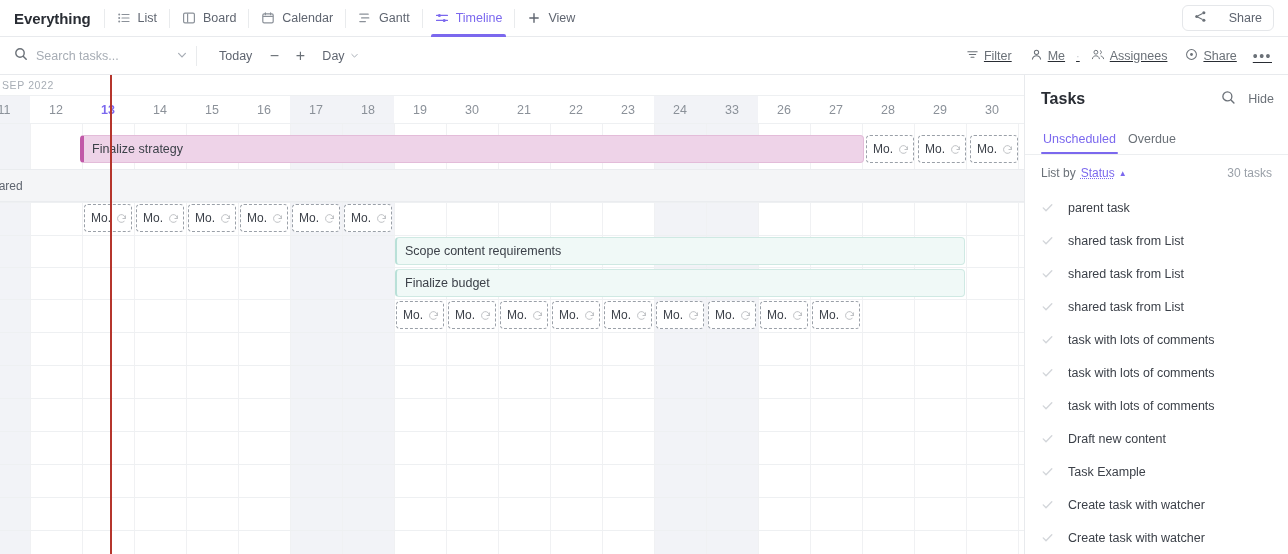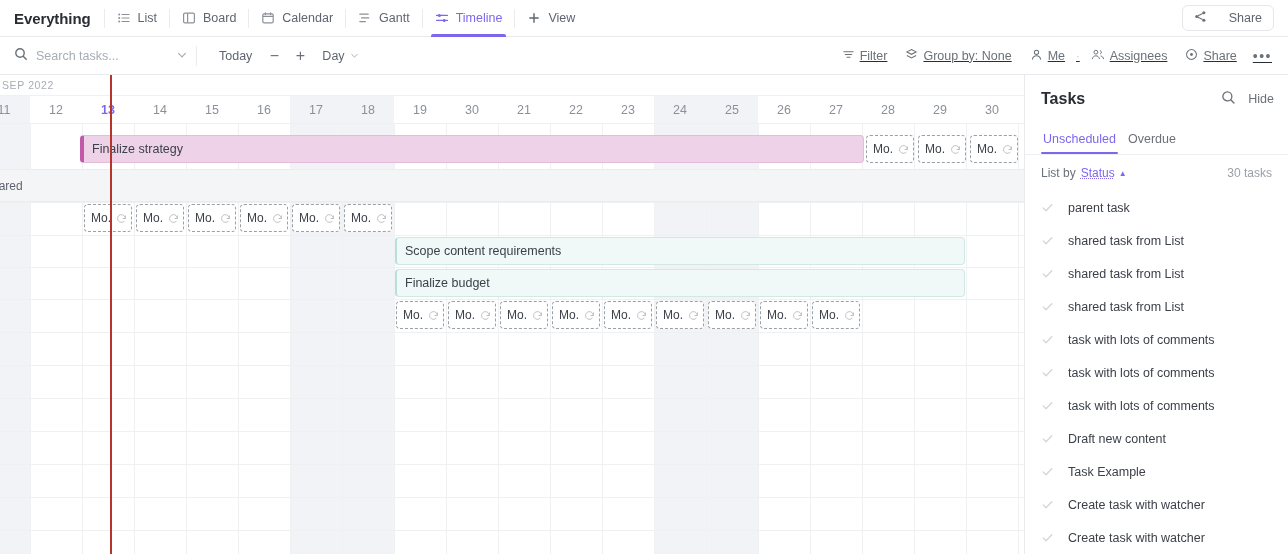--- a/index.html
+++ b/index.html
@@ -353,29 +353,20 @@
     <div class="right-tools">
       <div class="tb-btn">
         <span>
           <svg width="13" height="13" viewBox="0 0 14 14">
               <g stroke="#6b7178" stroke-width="1.2" stroke-linecap="round">
                 <path d="M2 4h10M3.6 7h6.8M5.4 10h3.2"></path>
               </g>
             </svg>
         </span>
         <span>Filter</span>
-      </div>
-      <div class="tb-btn">
-        <span>
-          <svg width="13" height="13" viewBox="0 0 14 14">
-              <path d="M7 1.6l5 2.6-5 2.6-5-2.6z" fill="none" stroke="#6b7178" stroke-width="1.1"></path>
-              <path d="M2 8l5 2.6L12 8" fill="none" stroke="#6b7178" stroke-width="1.1"></path>
-            </svg>
-        </span>
-        <span>Group by: None</span>
       </div>
       <div class="tb-btn">
         <span>
           <svg width="13" height="13" viewBox="0 0 14 14">
               <circle cx="7" cy="4.6" r="2.3" fill="none" stroke="#6b7178" stroke-width="1.1"></circle>
               <path d="M2.6 12c.6-2.5 2.3-3.6 4.4-3.6S10.8 9.5 11.4 12" fill="none" stroke="#6b7178" stroke-width="1.1" stroke-linecap="round"></path>
             </svg>
         </span>
         <span>Me</span>
       </div>
@@ -415,21 +406,21 @@
         <div class="day-cell" style="left: 186px; width: 52px;">15</div>
         <div class="day-cell" style="left: 238px; width: 52px;">16</div>
         <div class="day-cell weekend" style="left: 290px; width: 52px;">17</div>
         <div class="day-cell weekend" style="left: 342px; width: 52px;">18</div>
         <div class="day-cell" style="left: 394px; width: 52px;">19</div>
         <div class="day-cell" style="left: 446px; width: 52px;">30</div>
         <div class="day-cell" style="left: 498px; width: 52px;">21</div>
         <div class="day-cell" style="left: 550px; width: 52px;">22</div>
         <div class="day-cell" style="left: 602px; width: 52px;">23</div>
         <div class="day-cell weekend" style="left: 654px; width: 52px;">24</div>
-        <div class="day-cell weekend" style="left: 706px; width: 52px;">25</div>
+        <div class="day-cell weekend" style="left: 706px; width: 52px;">33</div>
         <div class="day-cell" style="left: 758px; width: 52px;">26</div>
         <div class="day-cell" style="left: 810px; width: 52px;">27</div>
         <div class="day-cell" style="left: 862px; width: 52px;">28</div>
         <div class="day-cell" style="left: 914px; width: 52px;">29</div>
         <div class="day-cell" style="left: 966px; width: 52px;">30</div>
       </div>
     <div class="grid-body" id="grid-body">
         <div class="wkshade" style="left: -22px; width: 52px;"></div>
         <div class="wkshade" style="left: 290px; width: 52px;"></div>
         <div class="wkshade" style="left: 342px; width: 52px;"></div>

